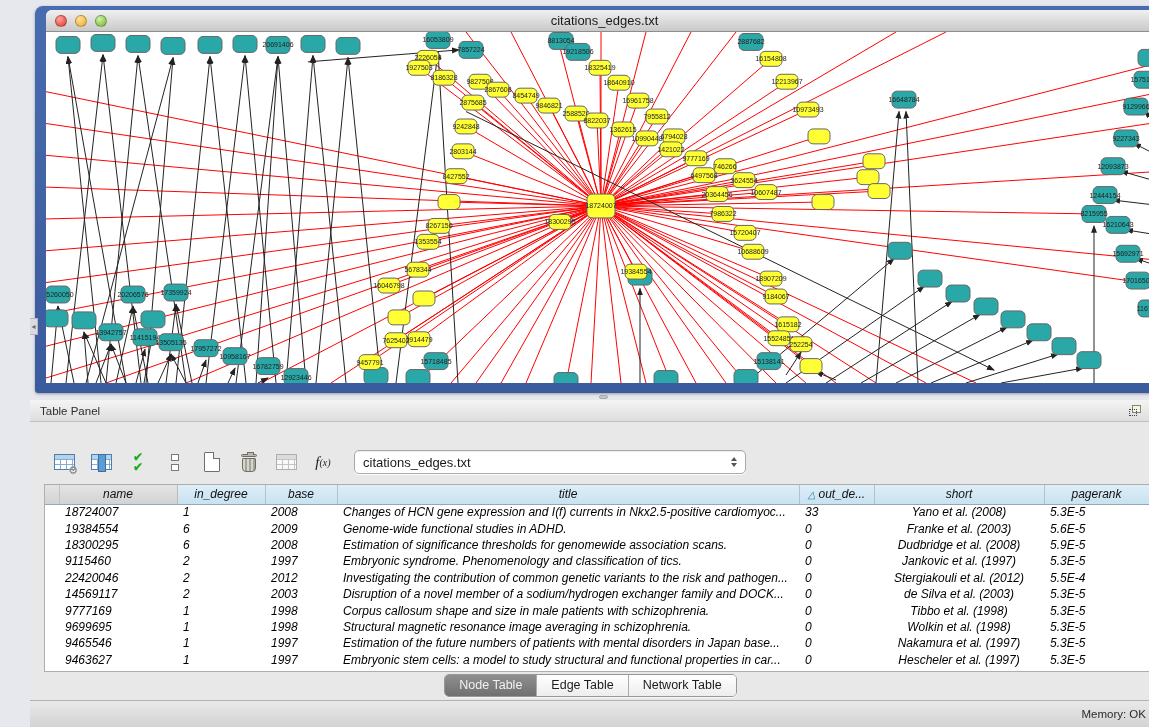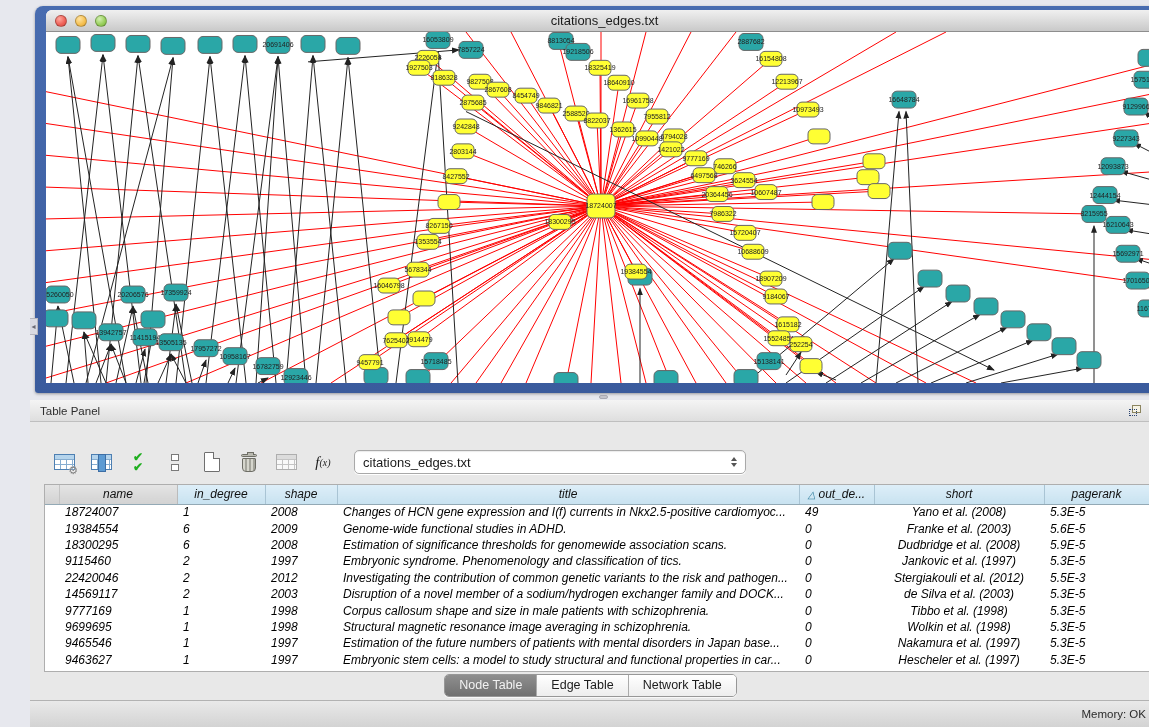--- a/index.html
+++ b/index.html
@@ -825,35 +825,35 @@
             <col style="width:462px">
             <col style="width:75px">
           <col style="width:170px">
             <col style="width:105px">
         </colgroup>
         <thead>
             <tr id="hdr-row">
               <th class="stub"></th>
               <th class="gray">name</th>
               <th>in_degree</th>
-              <th>shape</th>
+              <th>base</th>
               <th>title</th>
               <th><span class="sort-tri">△</span>out_de...</th>
               <th>short</th>
               <th>pagerank</th>
             </tr>
           </thead>
         <tbody id="body-rows">
             <tr>
               <td></td>
               <td>18724007</td>
               <td>1</td>
               <td>2008</td>
               <td>Changes of HCN gene expression and I(f) currents in Nkx2.5-positive cardiomyoc...</td>
-              <td>49</td>
+              <td>33</td>
               <td class="c">Yano et al. (2008)</td>
               <td>5.3E-5</td>
             </tr>
             <tr>
               <td></td>
               <td>19384554</td>
               <td>6</td>
               <td>2009</td>
               <td>Genome-wide functional studies in ADHD.</td>
               <td>0</td>
@@ -881,21 +881,21 @@
               <td>5.3E-5</td>
             </tr>
             <tr>
               <td></td>
               <td>22420046</td>
               <td>2</td>
               <td>2012</td>
               <td>Investigating the contribution of common genetic variants to the risk and pathogen...</td>
               <td>0</td>
               <td class="c">Stergiakouli et al. (2012)</td>
-              <td>5.5E-3</td>
+              <td>5.5E-4</td>
             </tr>
             <tr>
               <td></td>
               <td>14569117</td>
               <td>2</td>
               <td>2003</td>
               <td>Disruption of a novel member of a sodium/hydrogen exchanger family and DOCK...</td>
               <td>0</td>
               <td class="c">de Silva et al. (2003)</td>
               <td>5.3E-5</td>

